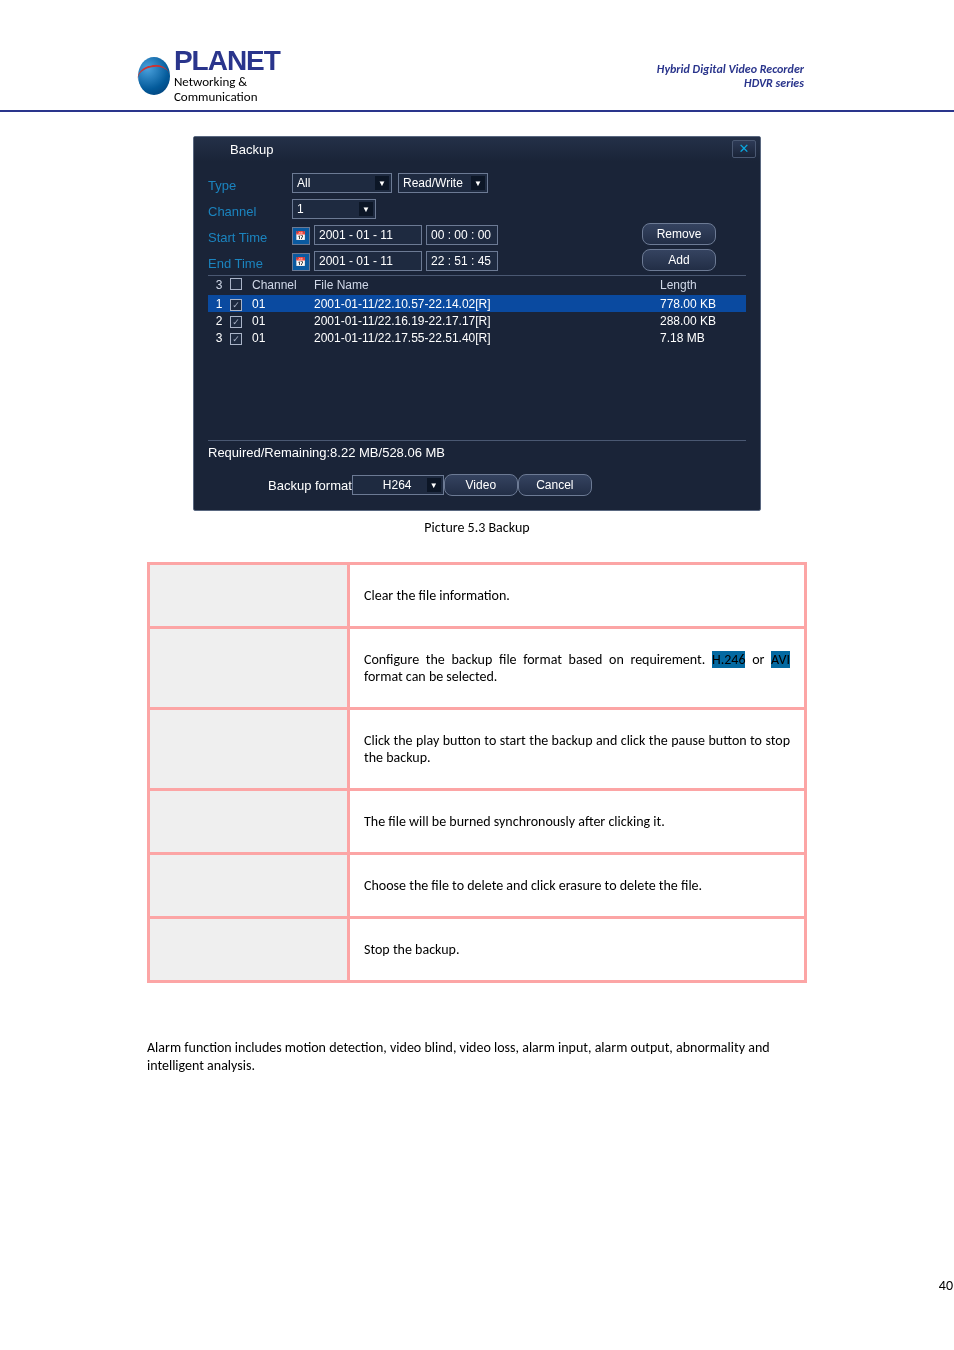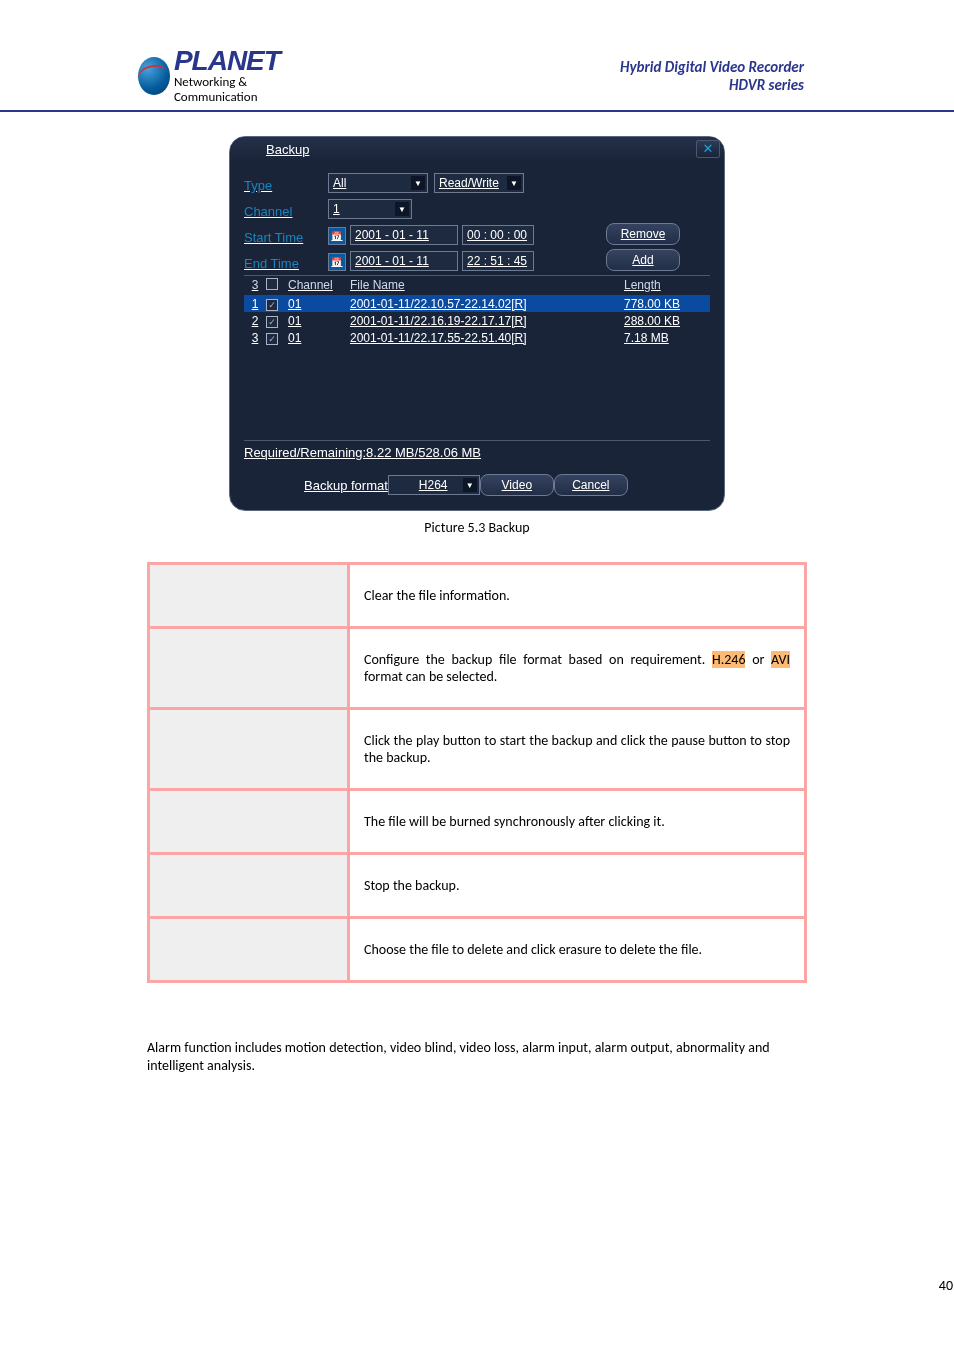--- a/index.html
+++ b/index.html
@@ -35,60 +35,58 @@
     content: "";
     position: absolute;
     top: 8px; left: 0; right: 0; bottom: 0;
     border-top: 2px solid #c33;
     border-radius: 50% / 40%;
     transform: rotate(-10deg);
   }
   .logo-text {
     font-family: Arial Black, Arial, sans-serif;
     font-weight: 900;
-    font-style: italic;
     color: #2a358c;
     font-size: 28px;
     letter-spacing: -1px;
     line-height: 0.9;
   }
   .logo-sub {
     font-size: 13px;
     color: #000;
     display: block;
     font-style: normal;
     font-weight: normal;
     letter-spacing: 0;
   }
   .header-right {
     text-align: right;
     font-family: Calibri, Arial, sans-serif;
     font-style: italic;
     font-weight: bold;
     color: #2a358c;
-    font-size: 15px;
+    font-size: 12px;
   }
   .header-right div:last-child { color: #2a358c; }
 
   .screenshot-wrap {
     display: flex;
     justify-content: center;
     margin-top: 24px;
   }
   .backup-window {
-    width: 496px;
+    width: 568px;
     background: linear-gradient(#1a2438, #1a2438);
     border: 1px solid #5a6880;
-    border-radius: 16px;
+    border-radius: 2px;
     font-family: Arial, sans-serif;
     font-size: 13px;
     color: #fff;
     position: relative;
     overflow: hidden;
-    text-decoration: underline;
   }
   .bw-titlebar {
     height: 24px;
     background: linear-gradient(#243048, #1a2438);
     display: flex;
     align-items: center;
     padding: 0 6px 0 36px;
     position: relative;
   }
   .bw-close {
@@ -223,21 +221,21 @@
     padding: 0;
   }
   .desc-table td.left {
     width: 200px;
     background: #efefef;
   }
   .desc-table td.right {
     padding: 22px 14px;
     text-align: justify;
   }
-  .hl { background: #fdba74; }
+  .hl { background: #0369a1; }
 
   .para {
     width: 660px;
     margin: 56px auto 0 auto;
     font-size: 14px;
     line-height: 1.3;
   }
   .page-number {
     position: absolute;
     bottom: 56px;
@@ -376,24 +374,24 @@
   <tr>
         <td class="left"></td>
         <td class="right">Click the play button to start the backup and click the pause button to stop the backup.</td>
       </tr>
   <tr>
         <td class="left"></td>
         <td class="right">The file will be burned synchronously after clicking it.</td>
       </tr>
   <tr>
         <td class="left"></td>
+        <td class="right">Choose the file to delete and click erasure to delete the file.</td>
+      </tr>
+  <tr>
+        <td class="left"></td>
         <td class="right">Stop the backup.</td>
-      </tr>
-  <tr>
-        <td class="left"></td>
-        <td class="right">Choose the file to delete and click erasure to delete the file.</td>
       </tr>
 </tbody>
   </table>
 
 <div class="para">Alarm function includes motion detection, video blind, video loss, alarm input, alarm output, abnormality and intelligent analysis.</div>
 
 <div class="page-number">40</div>
 
 </body></html>

